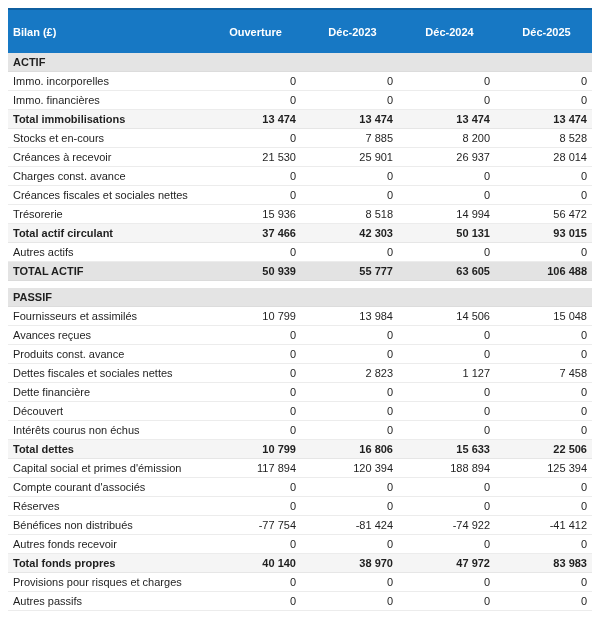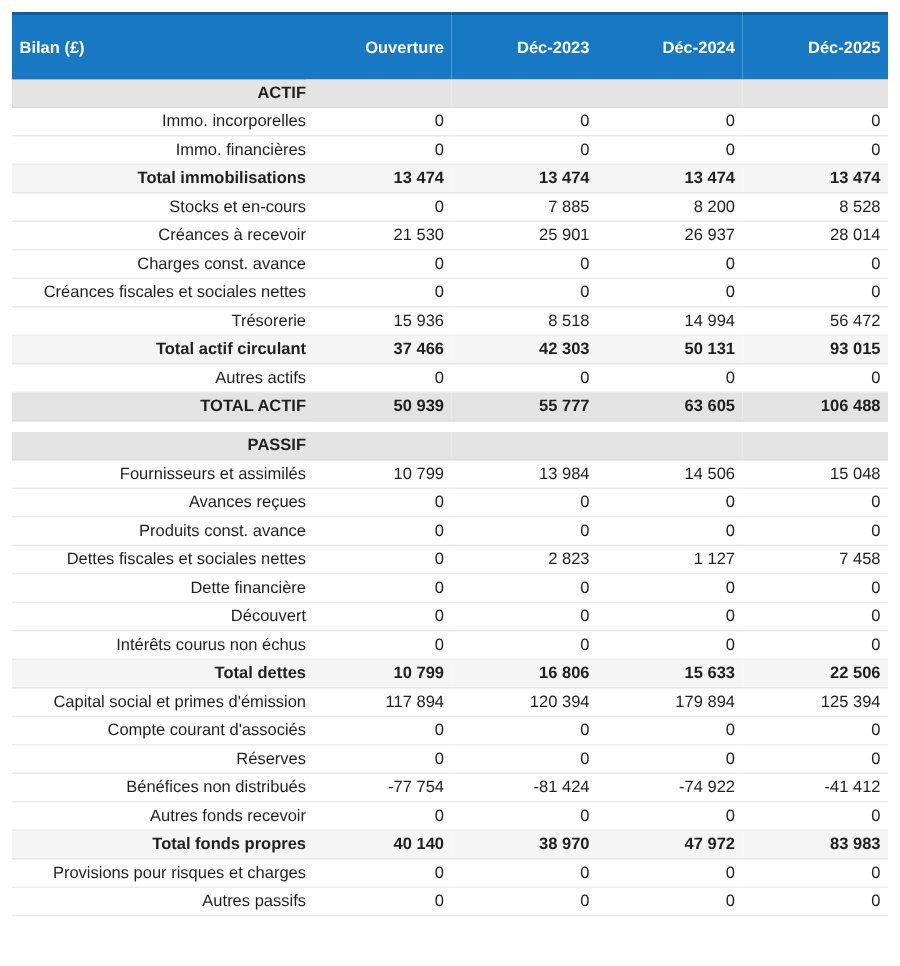--- a/index.html
+++ b/index.html
@@ -28,29 +28,29 @@
     background: #1778C4;
     border-top: 2px solid #0F5FA0;
     color: #ffffff;
     font-weight: 700;
     height: 21px;
     padding: 11px;
     vertical-align: middle;
     font-size: 11px;
   }
   thead th.label { text-align: left;  padding-left: 5px; }
-  thead th.num   { text-align: right; padding-right: 5px; }
+  thead th.num   { text-align: center; padding-right: 5px; }
 
   tbody td {
     height: 18px;
     padding: 0;
     vertical-align: middle;
     background: #ffffff;
   }
-  tbody td.label { text-align: right;  padding-left: 20px;  white-space: nowrap; overflow: hidden; }
+  tbody td.label { text-align: left;  padding-left: 5px;  white-space: nowrap; overflow: hidden; }
   tbody td.num   { text-align: right; padding-right: 5px; white-space: nowrap; }
 
   tr.normal td   { border-bottom: 1px solid #ECECEC; }
   tr.section td  { background: #E4E4E4; font-weight: 700; border-bottom: 1px solid #DCDCDC; }
   tr.grand td    { background: #E3E3E3; font-weight: 700; border-bottom: 1px solid #DBDBDB; }
   tr.subtotal td { background: #F5F5F5; font-weight: 700; border-bottom: 1px solid #E6E6E6; }
   tr.spacer td   { height: 7px; background: #ffffff; border: none; }
 </style>
 </head>
 <body>
@@ -221,21 +221,21 @@
           <td class="label">Total dettes</td>
           <td class="num">10 799</td>
           <td class="num">16 806</td>
           <td class="num">15 633</td>
           <td class="num">22 506</td>
         </tr>
         <tr class="normal">
           <td class="label">Capital social et primes d'émission</td>
           <td class="num">117 894</td>
           <td class="num">120 394</td>
-          <td class="num">179 894</td>
+          <td class="num">188 894</td>
           <td class="num">125 394</td>
         </tr>
         <tr class="normal">
           <td class="label">Compte courant d'associés</td>
           <td class="num">0</td>
           <td class="num">0</td>
           <td class="num">0</td>
           <td class="num">0</td>
         </tr>
         <tr class="normal">

